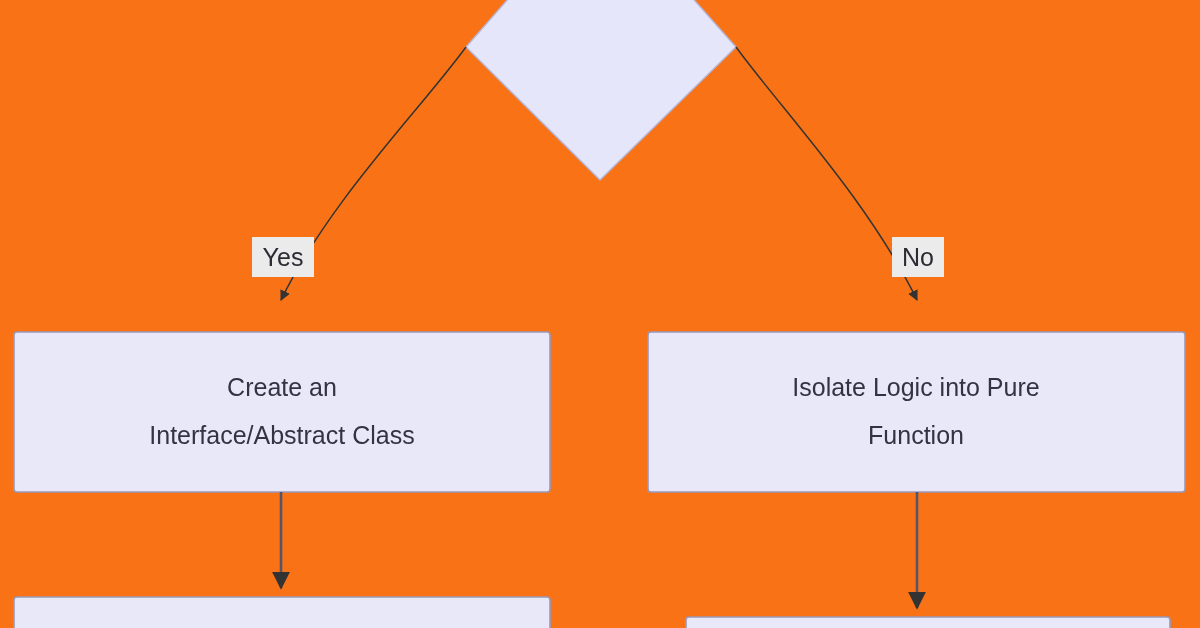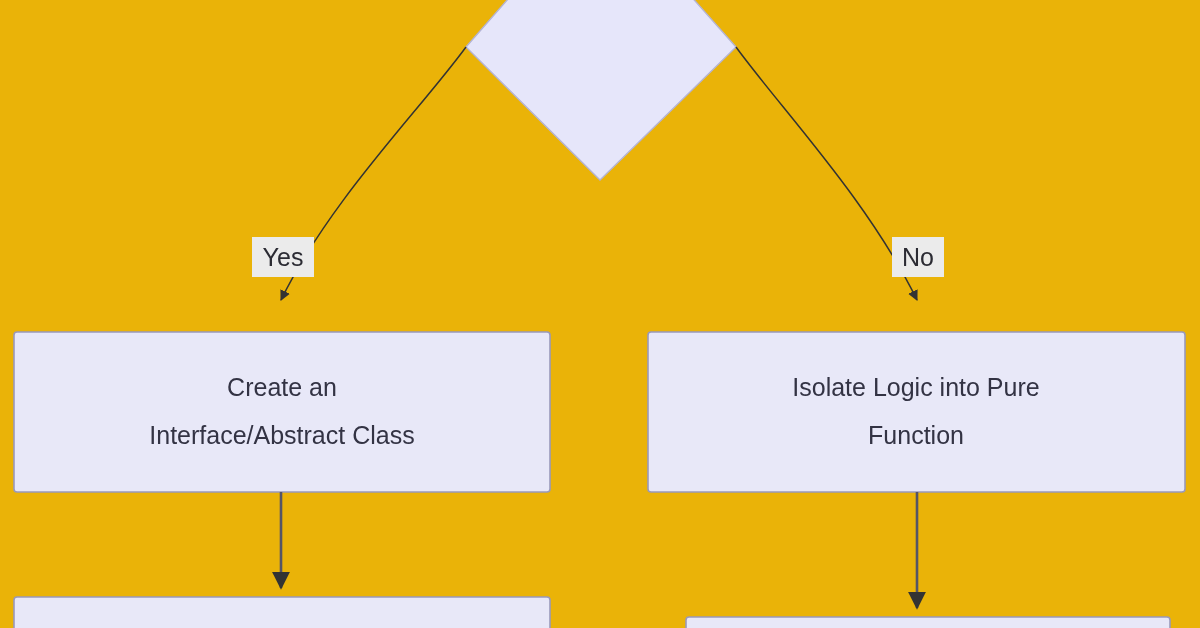--- a/index.html
+++ b/index.html
@@ -10,21 +10,21 @@
   body {
     width: 1200px;
     height: 628px;
     overflow: hidden;
     font-family: "Liberation Sans", sans-serif;
   }
   #flow-root {
     position: relative;
     width: 1200px;
     height: 628px;
-    background: #eab308;
+    background: #f97316;
   }
   #flow-svg {
     position: absolute;
     top: 0;
     left: 0;
     width: 1200px;
     height: 628px;
   }
   .node-text {
     font-family: "Liberation Sans", sans-serif;

